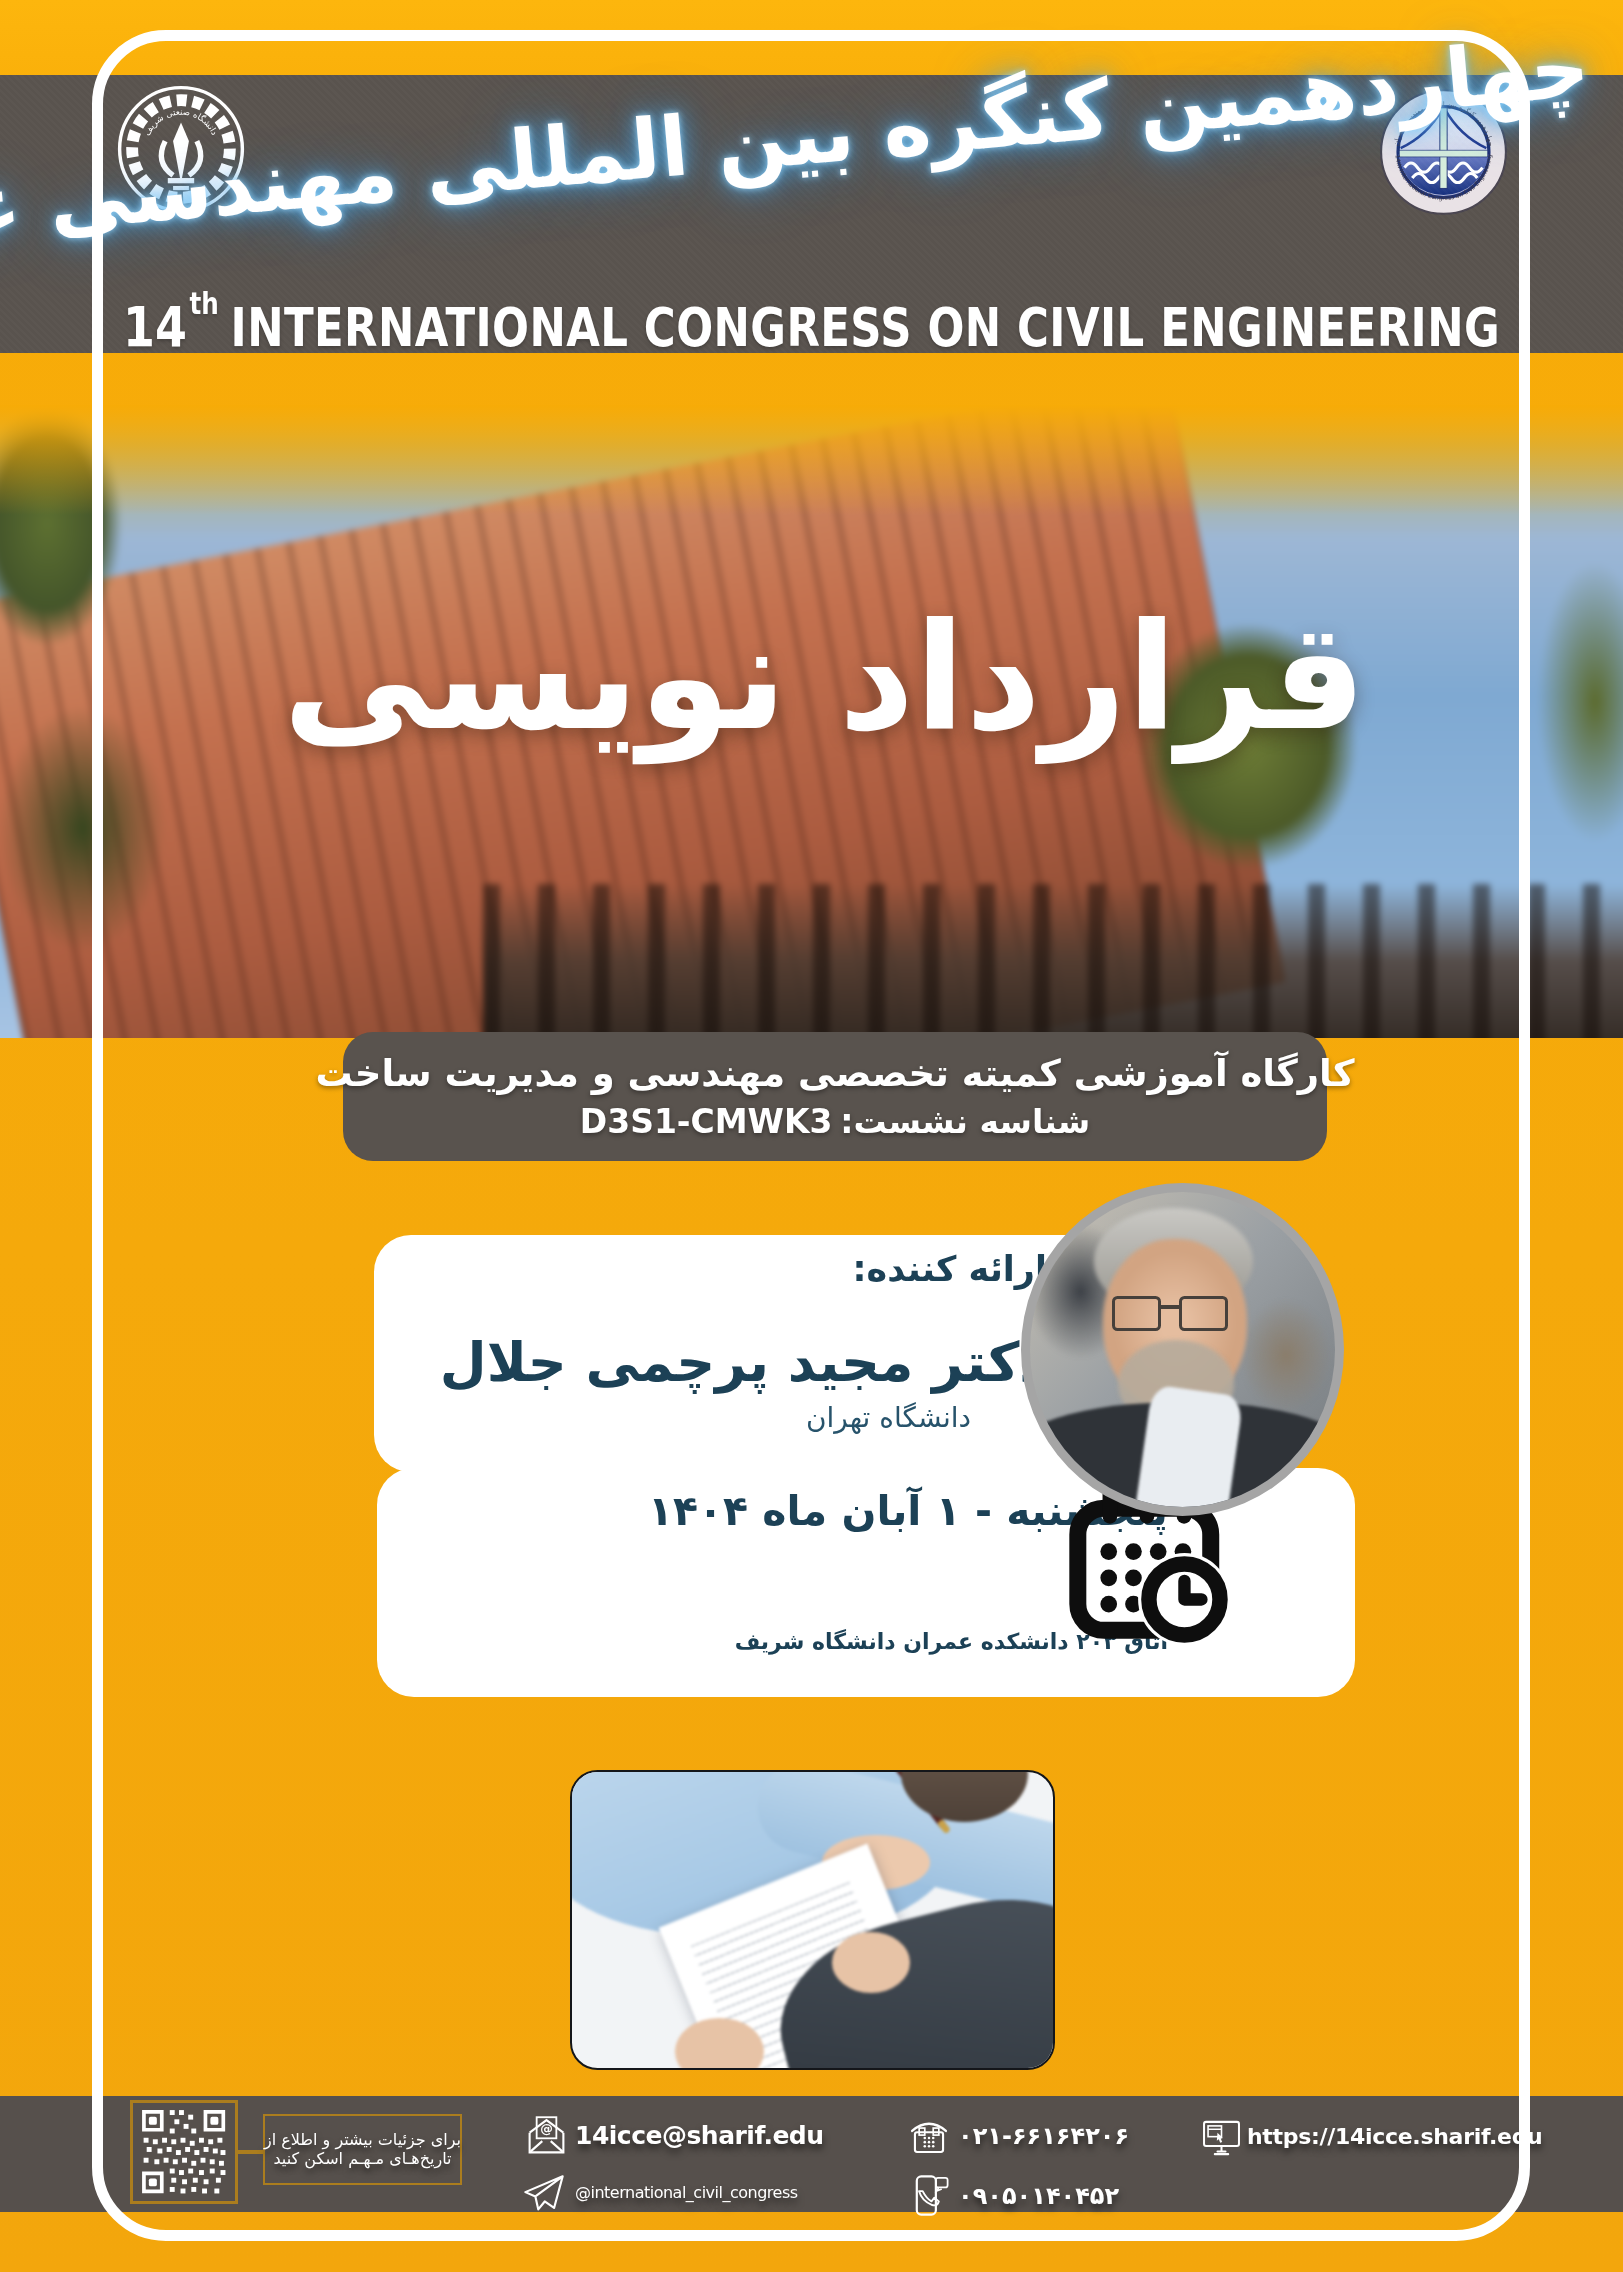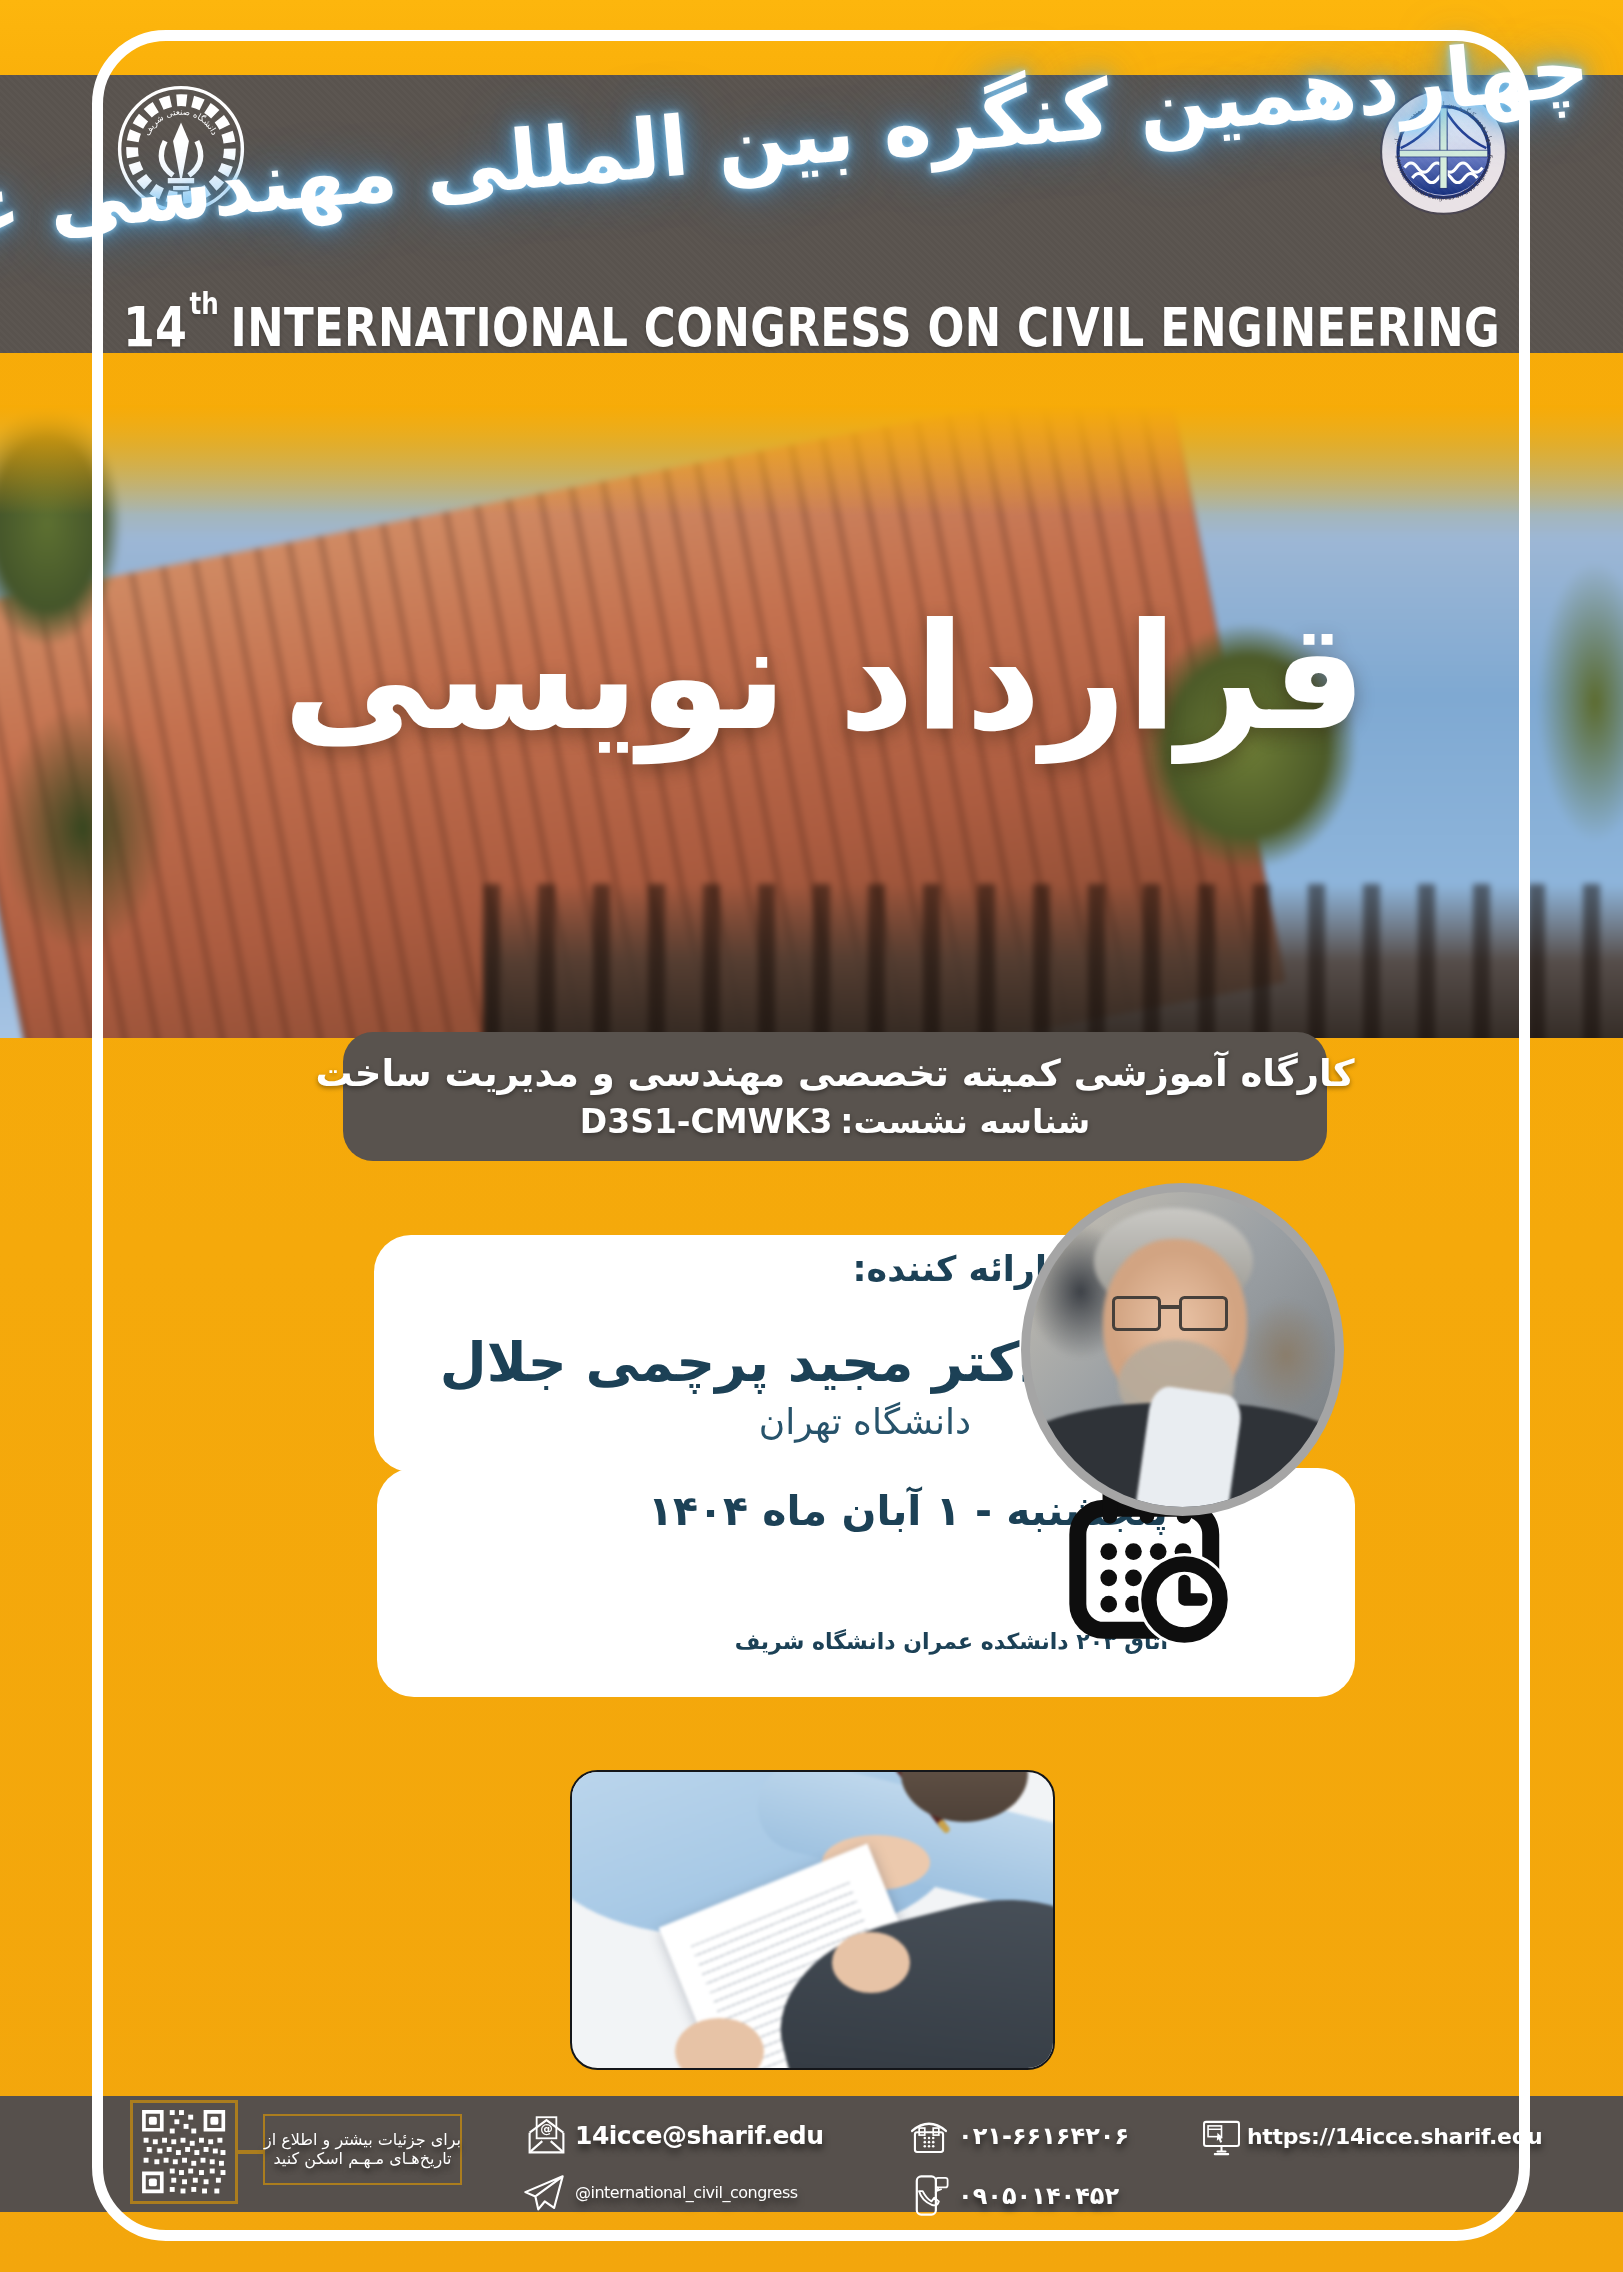--- a/index.html
+++ b/index.html
@@ -66,21 +66,21 @@
   .workshop-line2 { font-size:33px; font-weight:700; direction:rtl; white-space:nowrap; display:flex; gap:7.7px;
       text-shadow:0 2.2px 5px rgba(0,0,0,.4); }
 
   
   .presenter-card { position:absolute; left:374px; top:1235px; width:872px; height:237px;
       background:#fff; border-radius:37px; z-index:5; }
   .presenter-heading { position:absolute; right:199px; top:14.3px; font-size:35px; font-weight:700;
       color:#1C4156; direction:rtl; }
   .presenter-name { position:absolute; right:199px; top:96px; font-size:54px; font-weight:900;
       color:#1C4156; direction:rtl; white-space:nowrap; }
-  .presenter-affiliation { position:absolute; right:275px; top:166px; font-size:36px; font-weight:400;
+  .presenter-affiliation { position:absolute; right:275px; top:166px; font-size:28px; font-weight:400;
       color:#27536B; direction:rtl; letter-spacing:1.1px; }
   .presenter-photo { position:absolute; left:1021px; top:1183px; width:323px; height:333px;
       border-radius:50%; border:9.3px solid #A5A5A5; overflow:hidden; z-index:6;
       background:linear-gradient(135deg,#C9C2B4 0%,#9BA0A4 45%,#74797d 100%); }
   .pp-layer { position:absolute; filter:blur(2.2px); }
   .pp-crowd1 { left:-6%; top:4%; width:45%; height:55%; border-radius:50%;
       background:radial-gradient(closest-side,#3C4046 0%, transparent 78%); }
   .pp-crowd2 { right:-4%; top:28%; width:40%; height:48%; border-radius:50%;
       background:radial-gradient(closest-side,#8a7d6b 0%, transparent 75%); }
   .pp-hair { left:21%; top:5%; width:52%; height:34%; border-radius:50%;

